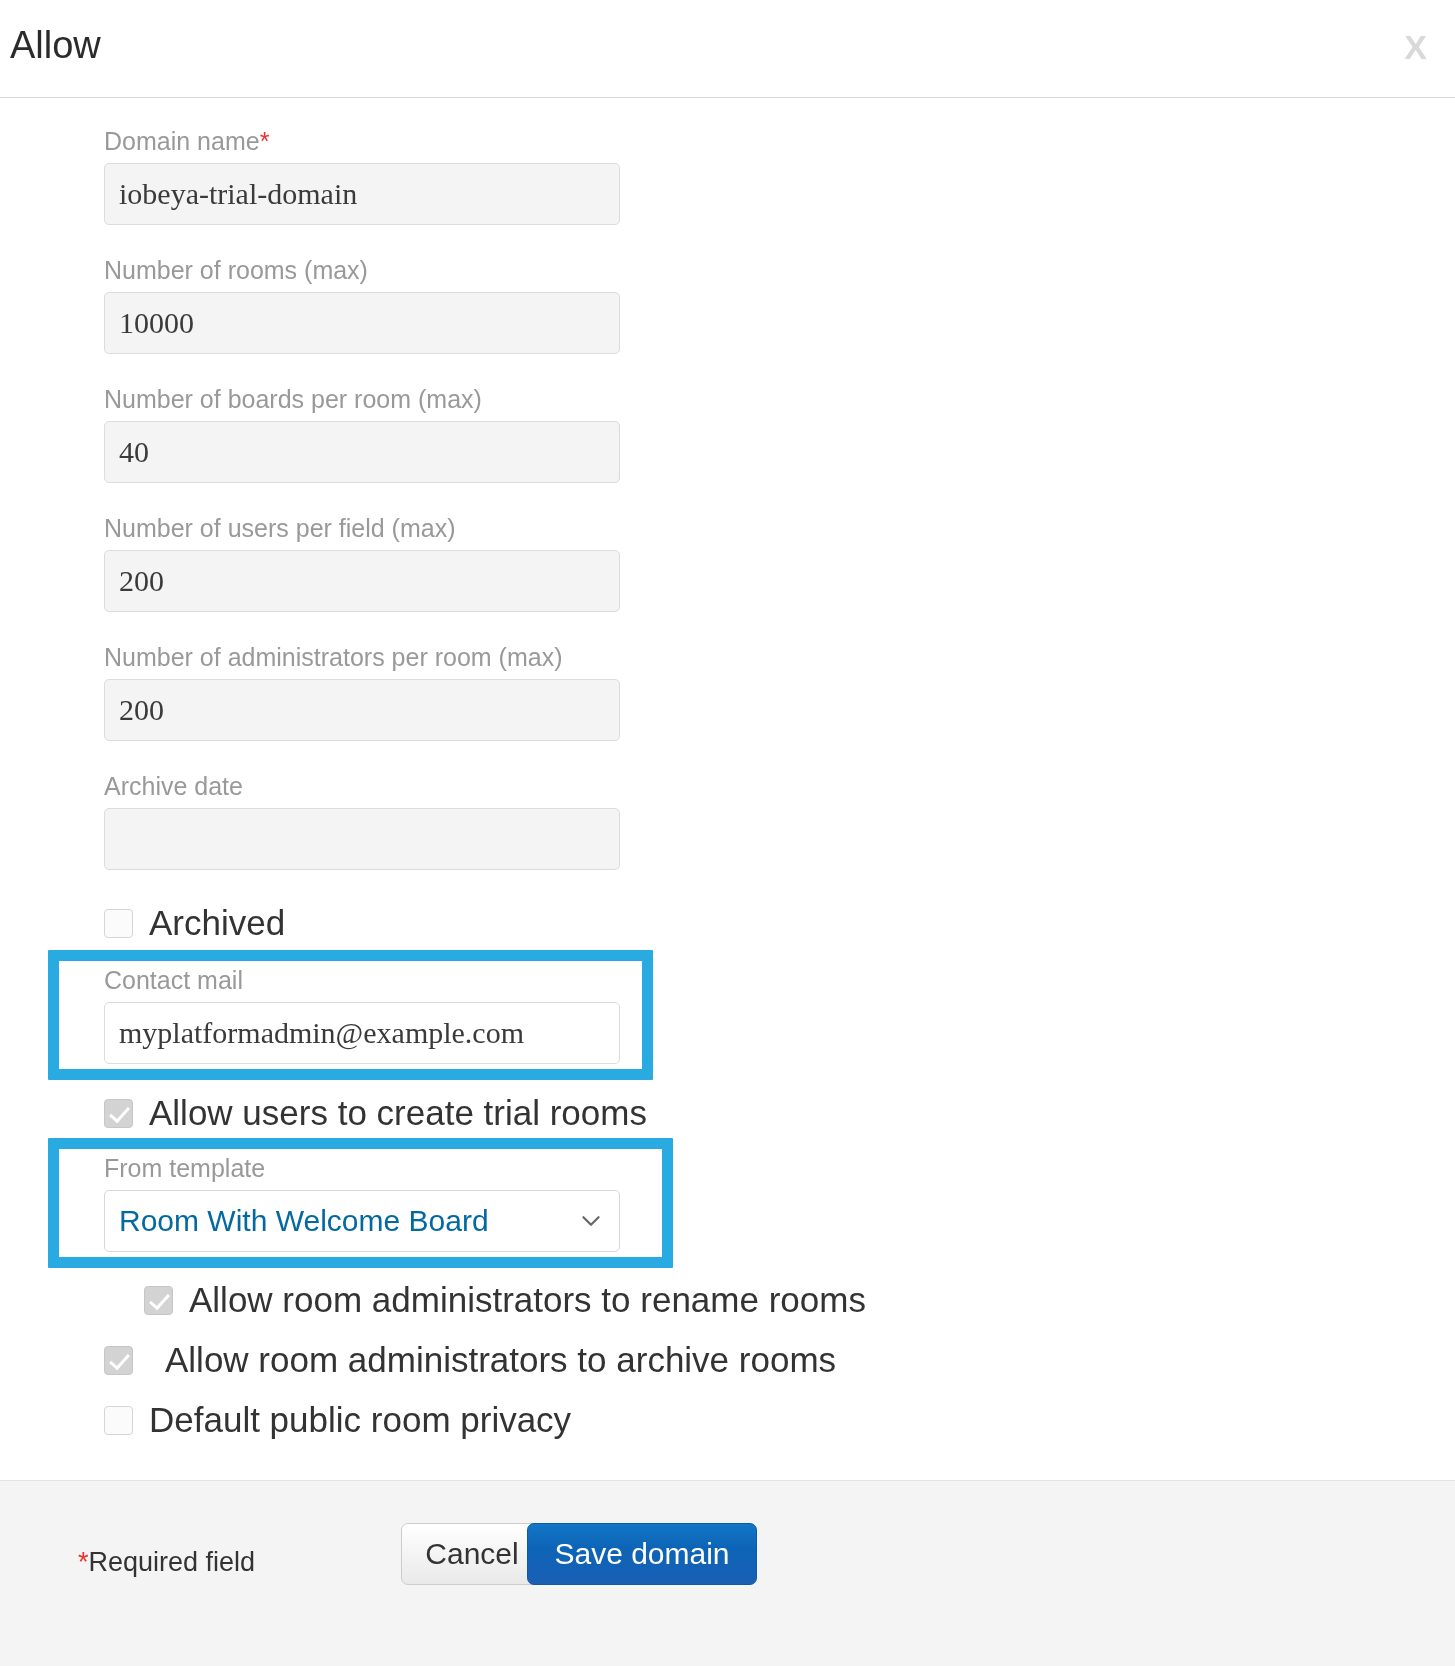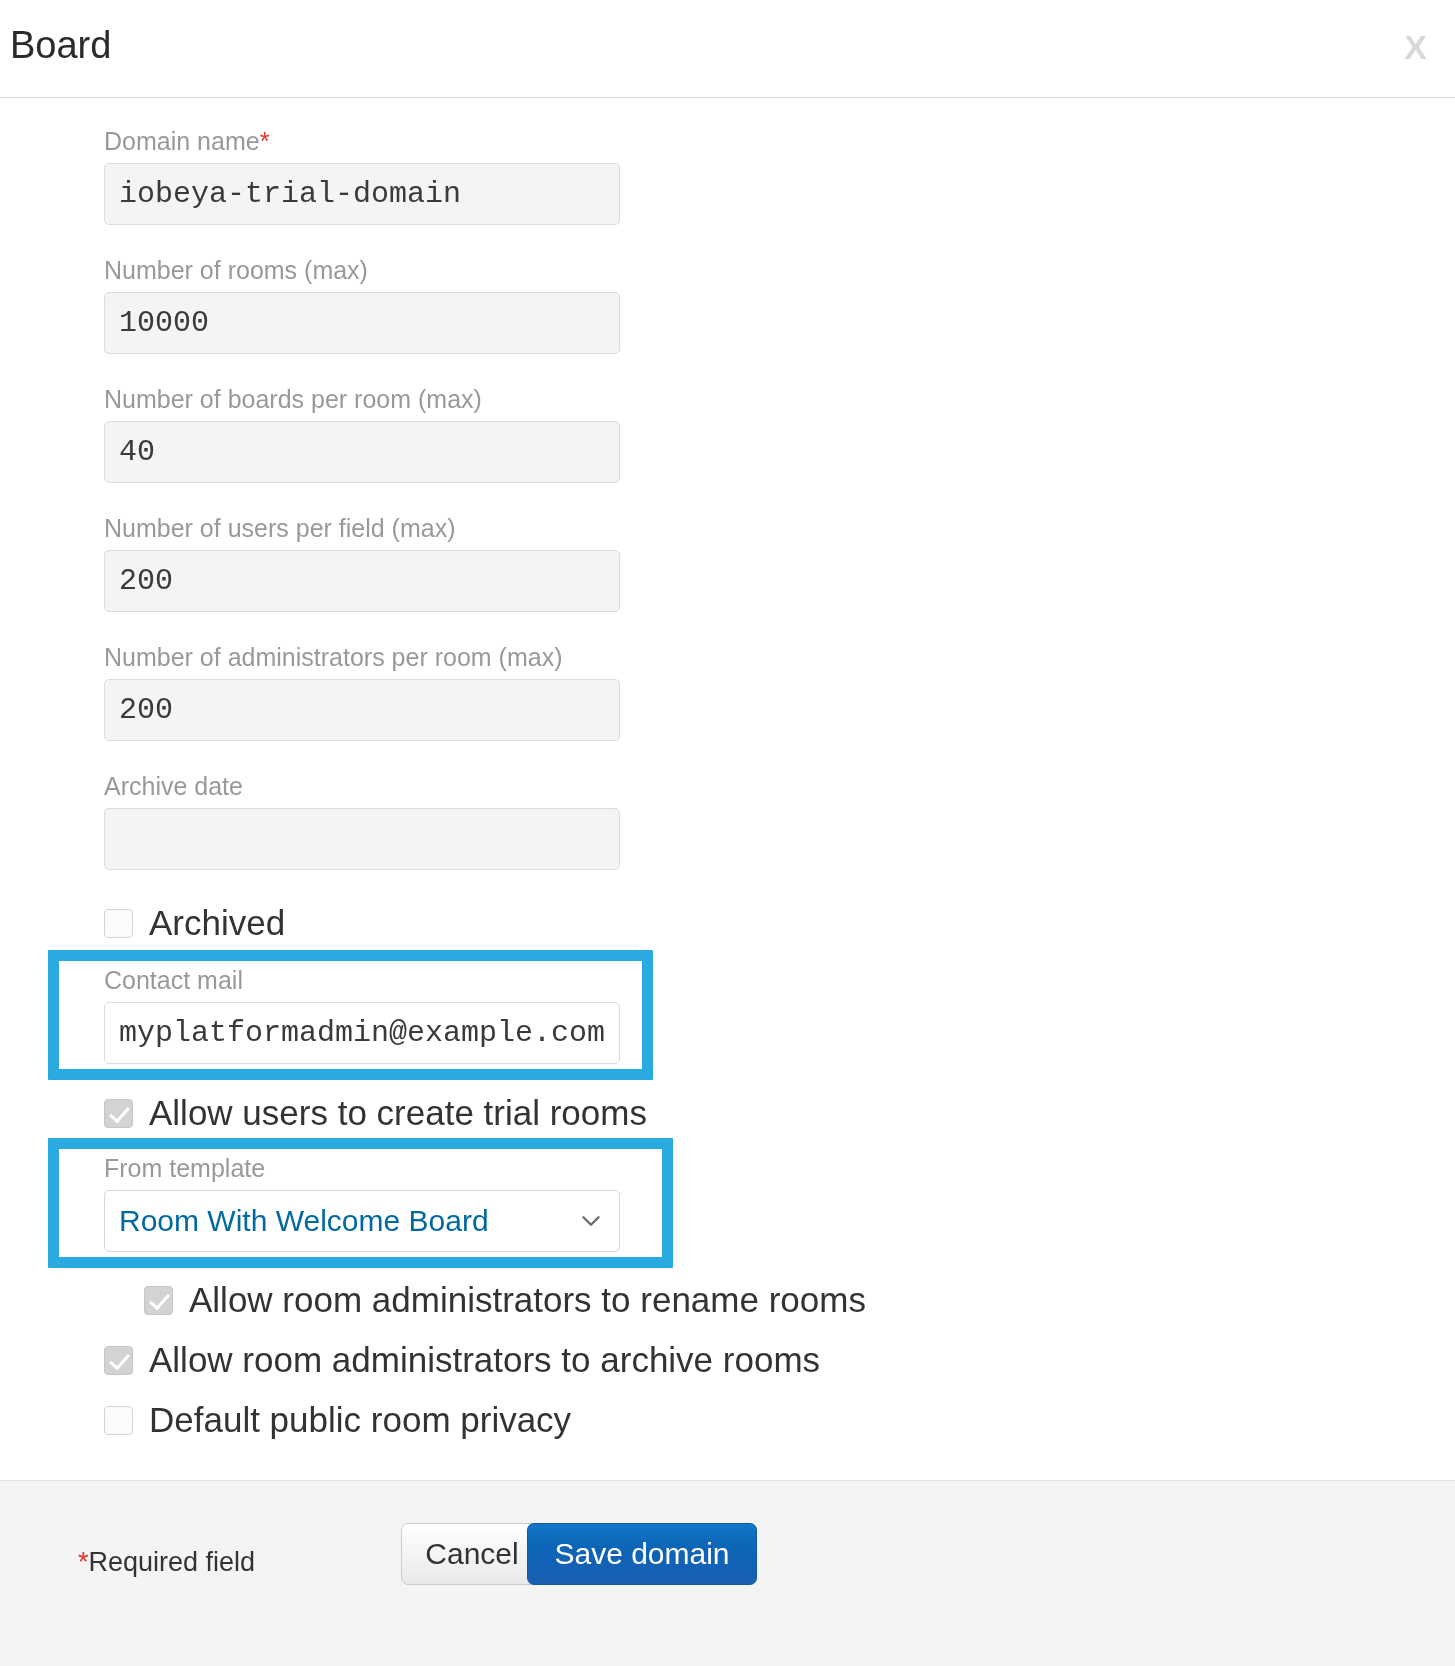--- a/index.html
+++ b/index.html
@@ -76,21 +76,21 @@
   .text-input {
     display: block;
     width: 516px;
     height: 62px;
     background: #f4f4f4;
     border: 1px solid #dcdcdc;
     border-radius: 5px;
     font-size: 30px;
     color: #3a3a3a;
     padding: 0 14px;
-    font-family: Liberation Mono, monospace;
+    font-family: Liberation Serif, serif;
     outline: none;
   }
   .text-input.white {
     background: #ffffff;
   }
 
   
   .check-row {
     position: absolute;
     left: 104px;
@@ -214,21 +214,21 @@
     font-size: 30px;
     color: #ffffff;
     background: linear-gradient(180deg, #1276c7 0%, #0d64b6 40%, #1a5fb4 100%);
     border: 1px solid #0d5aa7;
   }
 </style>
 </head>
 <body>
 
 <div class="modal-header">
-  <div class="modal-title">Board</div>
+  <div class="modal-title">Allow</div>
   <button class="close-btn">X</button>
 </div>
 
 <div class="modal-body">
 
   <div class="field-group" style="top:28px;">
     <div class="field-label"><span>Domain name</span><span class="req-star">*</span></div>
     <input class="text-input" type="text" value="iobeya-trial-domain" style="">
   </div>
 
@@ -282,21 +282,21 @@
         <path d="M5 8.5 L12 15.5 L19 8.5" fill="none" stroke="#666666" stroke-width="2" stroke-linecap="round" stroke-linejoin="round"></path>
       </svg>
     </div>
   </div>
 
   <div class="check-row" style="top:1182px;padding-left:40px;">
     <span class="cbox checked"></span>
     <span class="check-label">Allow room administrators to rename rooms</span>
   </div>
 
-  <div class="check-row" style="top:1242px;">
+  <div class="check-row" style="top:1242px;gap:16px;">
     <span class="cbox checked"></span>
     <span class="check-label">Allow room administrators to archive rooms</span>
   </div>
 
   <div class="check-row" style="top:1302px;">
     <span class="cbox"></span>
     <span class="check-label">Default public room privacy</span>
   </div>
 
 </div>

